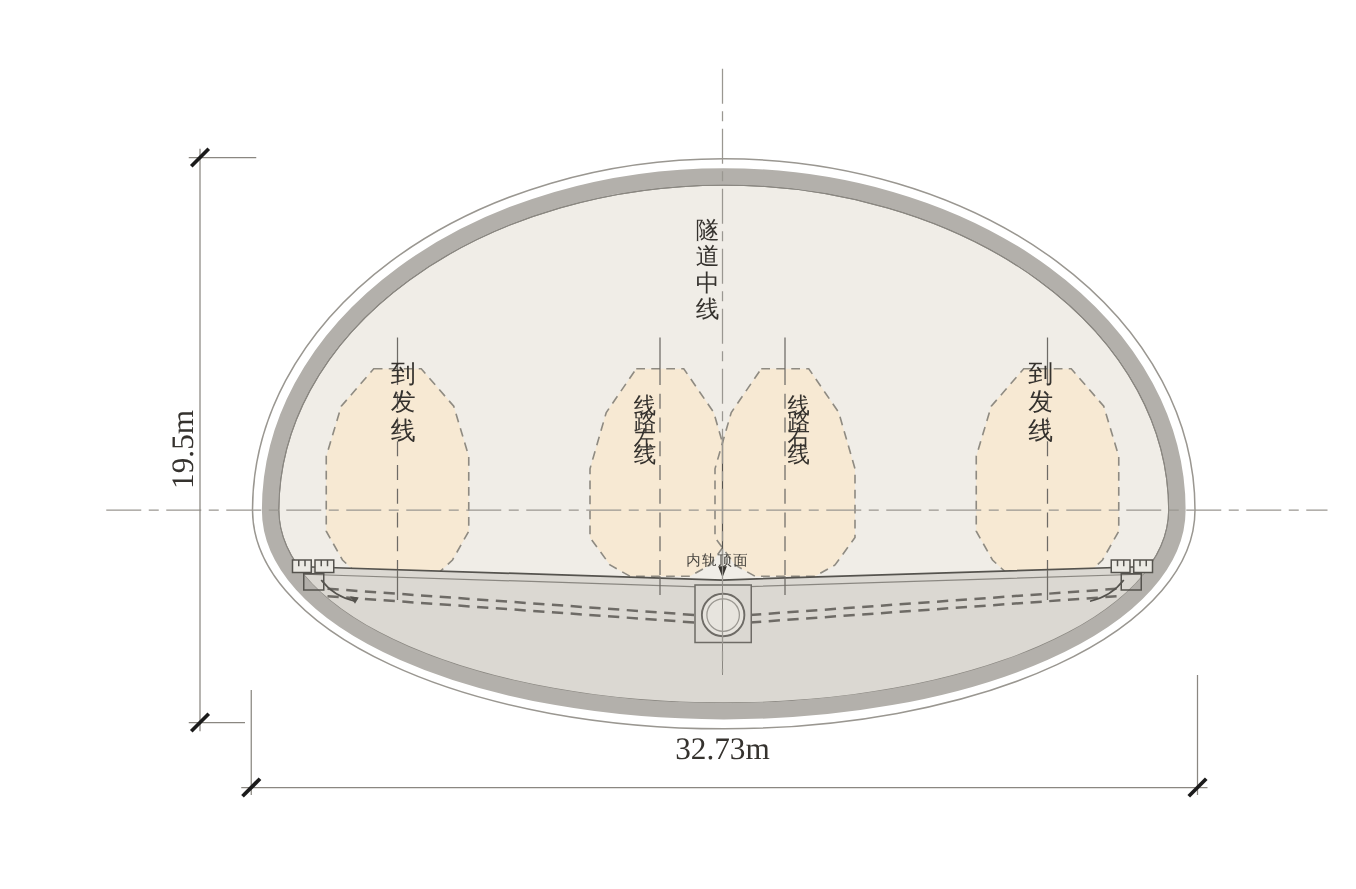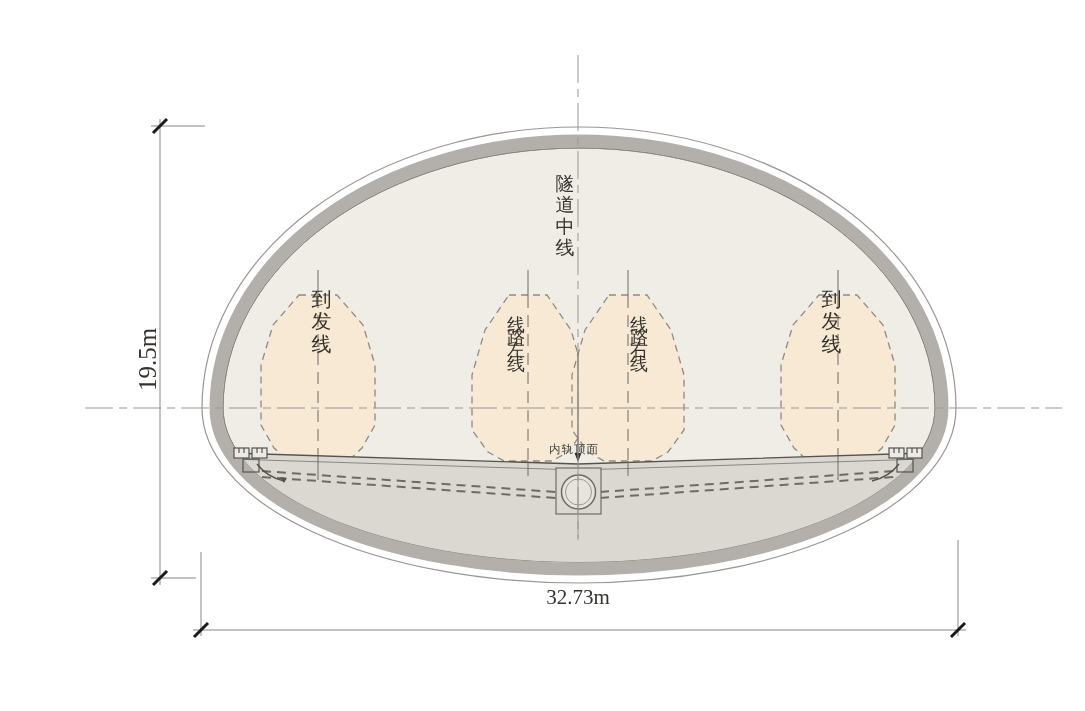--- a/index.html
+++ b/index.html
@@ -14,21 +14,21 @@
     white-space:pre;line-height:1;z-index:5;
   }
   .vtext{writing-mode:vertical-rl;text-orientation:upright;}
   .lbl-tunnel-cl{left:556px;top:159px;font-size:19px;letter-spacing:21px;}
   .lbl-track-l{left:312px;top:274px;font-size:20px;letter-spacing:22px;}
   .lbl-track-r{left:822px;top:274px;font-size:20px;letter-spacing:22px;}
   .lbl-route-l{left:507px;top:301px;font-size:18px;letter-spacing:13px;}
   .lbl-route-r{left:630px;top:301px;font-size:18px;letter-spacing:13px;}
   .lbl-railtop{left:549px;top:444px;font-size:11.5px;letter-spacing:1px;color:#45423d;}
   .lbl-dim-h{left:97px;top:347px;width:100px;font-size:25px;text-align:center;transform:rotate(-90deg);}
-  .lbl-dim-w{left:528px;top:587px;width:100px;font-size:21px;text-align:center;}
+  .lbl-dim-w{left:528px;top:587px;width:100px;font-size:25px;text-align:center;}
 </style>
 </head>
 <body>
 
 <div id="canvas">
 
 <svg width="1085" height="711" viewBox="0 0 1085 711">
   <defs>
     <clipPath id="interiorClip">
       <path d="M 223,408 A 356,260 0 0 1 935,408 A 356,154 0 0 1 223,408 Z"></path>

